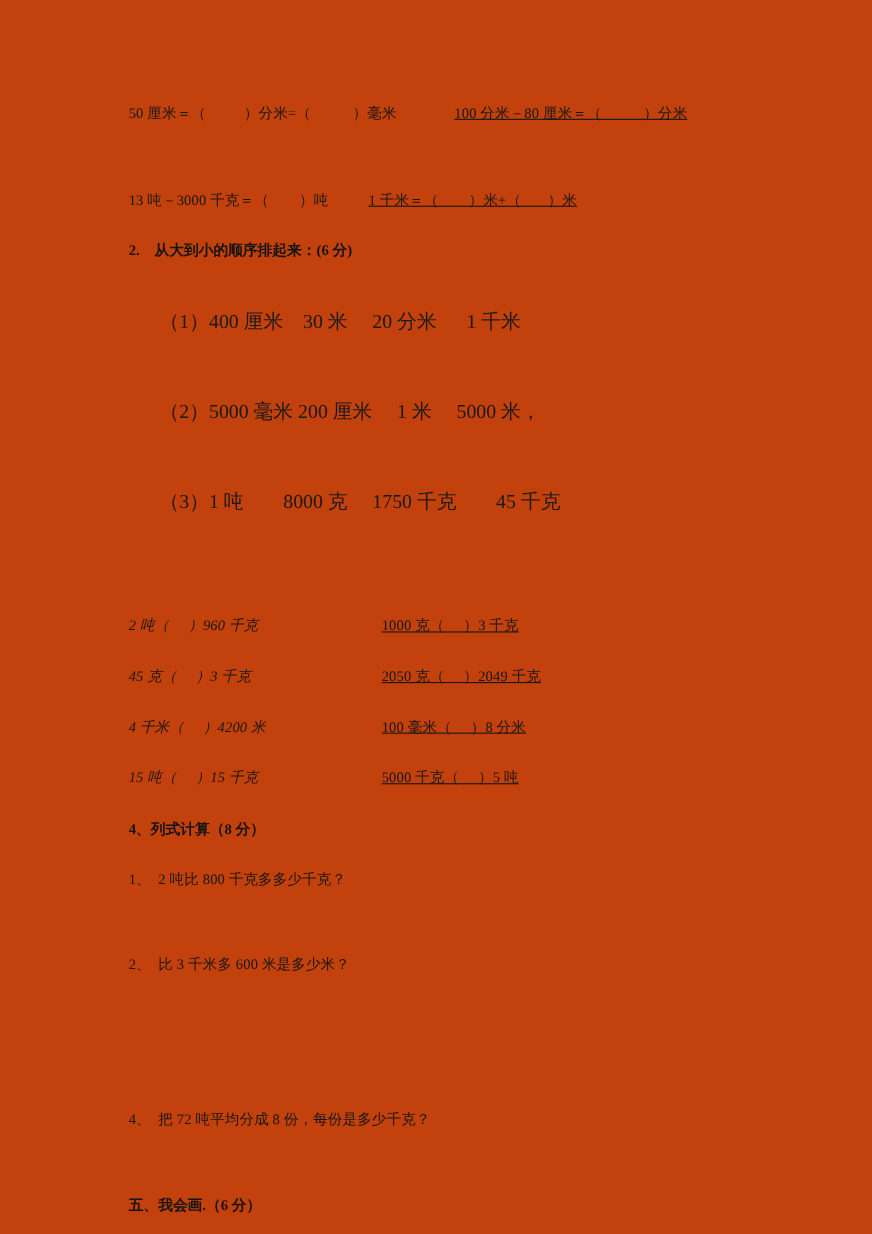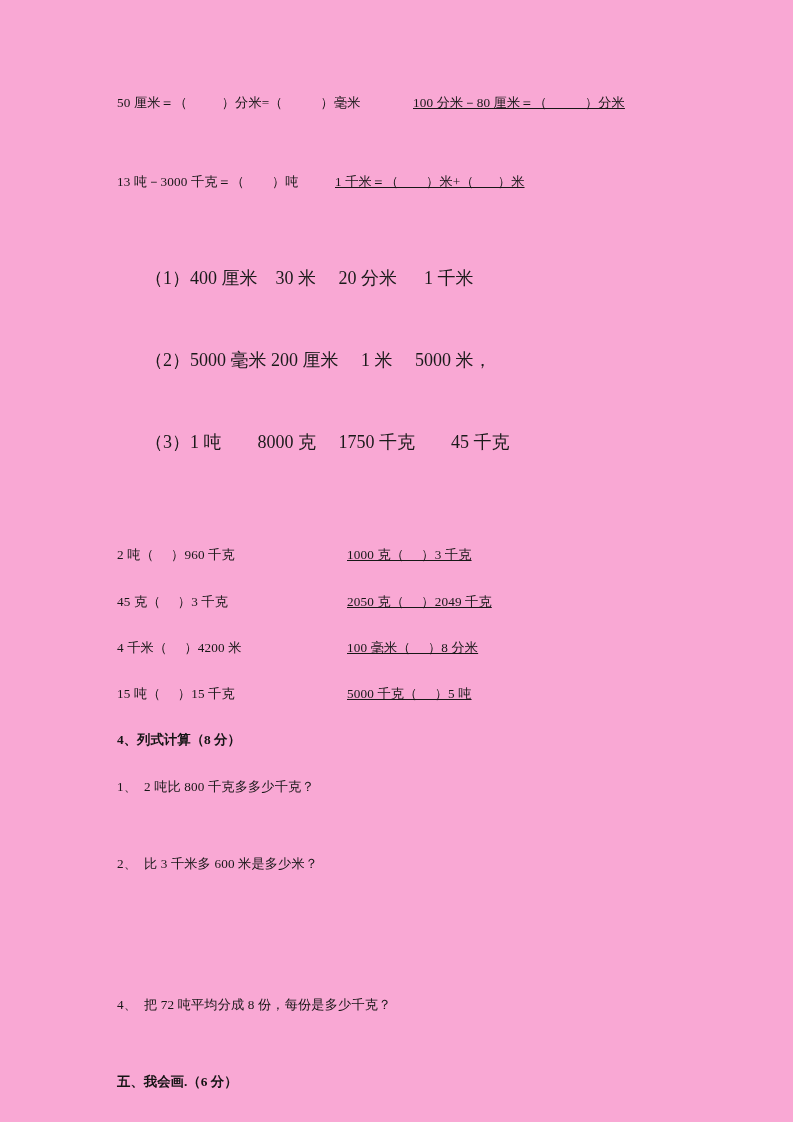--- a/index.html
+++ b/index.html
@@ -16,21 +16,21 @@
     font-family: "Liberation Serif", "DejaVu Serif", serif;
     color: #1a1a1a;
     -webkit-font-smoothing: antialiased;
   }
 
   .page {
     position: absolute;
     left: 0; top: 0;
     width: 793px;
     height: 1122px;
-    background: #f9a8d4;
+    background: #c2410c;
   }
 
   
   .doc {
     position: absolute;
     left: 117px;
     top: 96px;
     width: 590px;
   }
 
@@ -50,21 +50,21 @@
   .row2 {
     display: flex;
     align-items: baseline;
   }
   .row2 .colA { white-space: pre; }
   .row2 .colB { white-space: pre; text-decoration: underline; }
 
   .w-a1 { width: 296px; }
   .w-a2 { width: 268px; }
   .w-a3 { width: 218px; }
-  .w-c1 { width: 230px; }
+  .w-c1 { width: 230px; font-style: italic; }
 
   .heading {
     font-size: 13.4px;
     font-weight: 700;
     line-height: 1;
     white-space: pre;
     color: #141414;
   }
 
   .subitem {
@@ -89,20 +89,21 @@
 
     <div class="gap-md"></div>
 
     <div class="row2 line">
       <span class="colA w-a3">13 吨－3000 千克＝（        ）吨</span>
       <span class="colB">1 千米＝（        ）米+（       ）米</span>
     </div>
 
     <div class="gap-md"></div>
 
+    <div class="heading"><span>2.</span><span>    </span><span>从大到小的顺序排起来：(6 分)</span></div>
 
     <div class="gap-lg"></div>
 
     <div class="subitem indent-2">（1）400 厘米    30 米     20 分米      1 千米</div>
 
     <div class="gap-xxl"></div>
 
     <div class="subitem indent-2">（2）5000 毫米 200 厘米     1 米     5000 米，</div>
 
     <div class="gap-xxl"></div>

